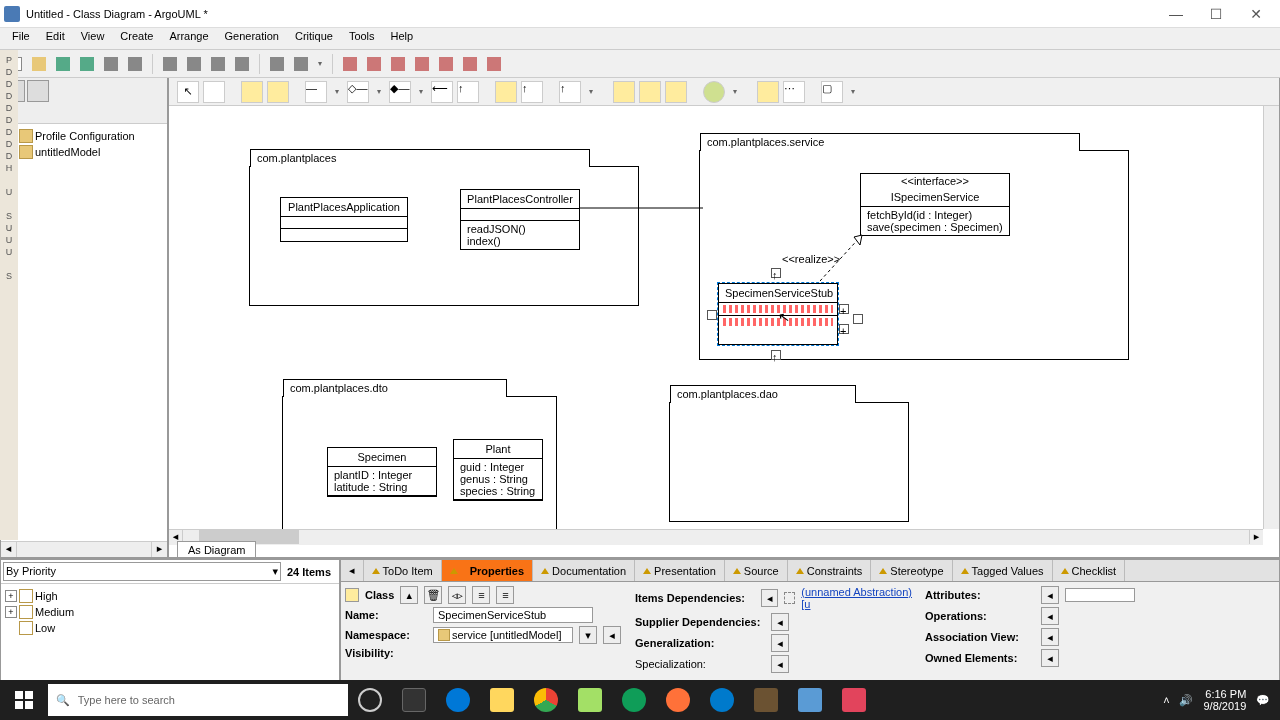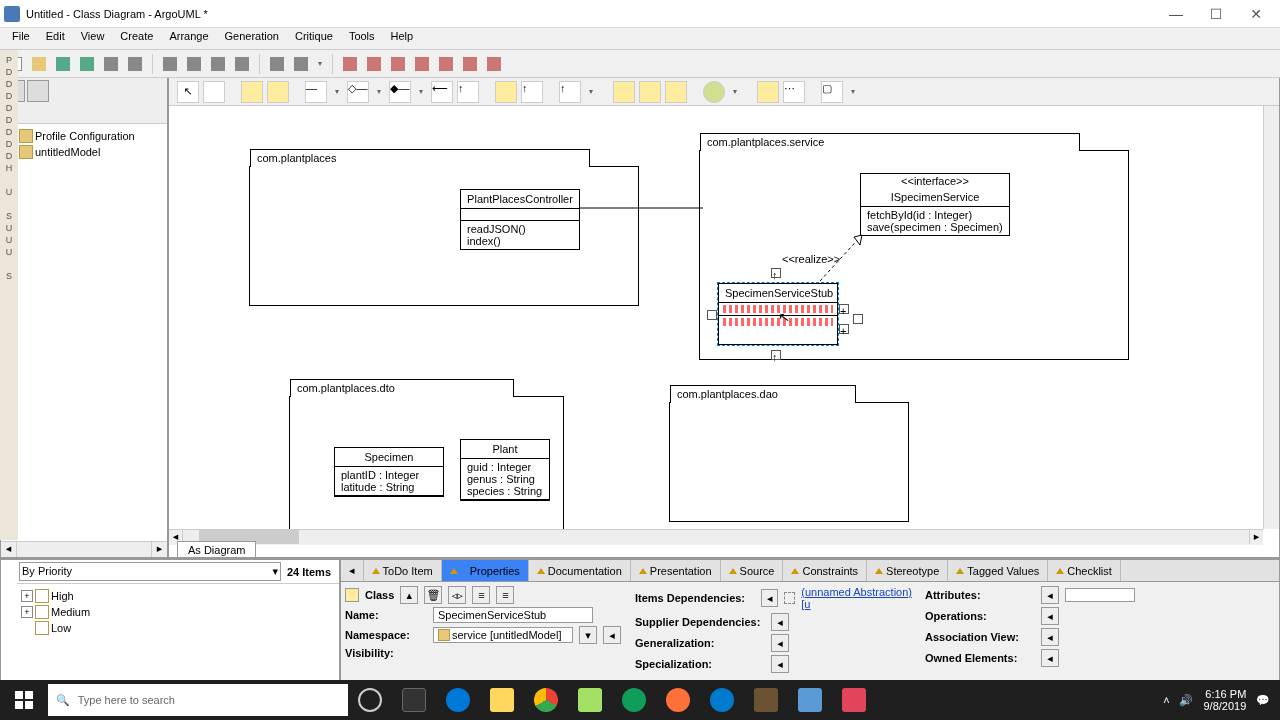--- a/index.html
+++ b/index.html
@@ -41,27 +41,27 @@
   .uml-class { position: absolute; border: 1px solid #000; background: #fff; }
   .uml-class-name { text-align: center; padding: 3px 6px; border-bottom: 1px solid #000; }
   .uml-class-attrs { min-height: 12px; border-bottom: 1px solid #000; padding: 2px 6px; }
   .uml-class-ops { min-height: 12px; padding: 2px 6px; }
   .uml-interface-stereo { text-align: center; padding: 1px 6px; }
   .uml-class.selected { outline: 1px dashed #0078d7; }
   .resize-handle { position: absolute; width: 10px; height: 10px; background:#fff; border:1px solid #555;}
   .wavy { height:8px; background: repeating-linear-gradient(90deg,#f00 0 3px, transparent 3px 6px); margin:2px 4px; opacity:0.6;}
   
   .bottom-panel { height: 130px; display: flex; border-top: 1px solid #999; }
-  .todo-panel { width: 340px; background: #fff; border: 1px solid #999; display: flex; flex-direction: column; padding-left: 16px; }
+  .todo-panel { width: 340px; background: #fff; border: 1px solid #999; display: flex; flex-direction: column; }
   .todo-header { display: flex; padding: 2px; border-bottom: 1px solid #ccc; align-items:center;}
   .todo-select { flex:1; border:1px solid #999; padding: 2px; background:#fff; display:flex;justify-content:space-between; }
   .prop-panel { flex: 1; background: #f0f0f0; border: 1px solid #999; display: flex; flex-direction: column; }
   .prop-tabs { height: 22px; display: flex; background: #e2e2e2; border-bottom:1px solid #999; overflow:hidden;}
   .prop-tab { padding: 3px 8px; border-right: 1px solid #bbb; display:flex; align-items:center; gap:3px; white-space:nowrap;}
-  .prop-tab.active { background: #3b82f6; font-weight:normal;gap:12px; }
+  .prop-tab.active { background: #f97316; font-weight:bold;gap:12px; }
   .prop-tab .tri { width:0;height:0;border-left:4px solid transparent;border-right:4px solid transparent;border-bottom:6px solid #cc9900;}
   .prop-content { flex: 1; padding: 4px; display:flex; gap:10px;}
   .prop-col { display:flex; flex-direction:column; gap:3px;}
   .prop-row { display: flex; align-items: center; gap: 6px; }
   .prop-label { width: 82px; font-weight:bold;}
   .prop-input { border: 1px solid #999; padding: 1px 4px; background: #fff; }
   .prop-small-btn { width:18px;height:18px;border:1px solid #999;background:#eee;display:flex;align-items:center;justify-content:center;}
   
   .taskbar { position: absolute; bottom: 0; left: 0; right: 0; height: 40px; background: #1f1f1f; display: flex; align-items: center; }
   .start-btn { width: 48px; height: 40px; display: flex; align-items: center; justify-content: center; }
@@ -231,20 +231,25 @@
       <div style="width:8px;"></div>
       <div class="dtb-btn">▢</div>
         <div class="dtb-drop"></div>
     </div>
 
     <div class="diagram-canvas">
 
       <div class="uml-package" style="left:80px;top:60px;width:390px;height:140px;">
         <div class="uml-package-tab" style="width:340px;">com.plantplaces</div>
 
+        <div class="uml-class" style="left:30px;top:30px;width:128px;">
+          <div class="uml-class-name">PlantPlacesApplication</div>
+          <div class="uml-class-attrs"></div>
+          <div class="uml-class-ops"></div>
+        </div>
 
         <div class="uml-class" style="left:210px;top:22px;width:120px;">
           <div class="uml-class-name">PlantPlacesController</div>
           <div class="uml-class-attrs"></div>
           <div class="uml-class-ops">
             <div>readJSON()</div>
             <div>index()</div>
           </div>
         </div>
       </div>
@@ -279,21 +284,21 @@
           <div class="resize-handle" style="left:52px;top:-16px;">↑</div>
           <div class="resize-handle" style="left:52px;bottom:-16px;">↑</div>
         </div>
         <div class="cursor-arrow" style="left:78px;top:158px;">↖</div>
       </div>
 
       <svg style="position:absolute;left:410px;top:100px;width:124px;height:4px;">
           <line x1="0" y1="2" x2="124" y2="2" stroke="#000"></line>
         </svg>
 
-      <div class="uml-package" style="left:120px;top:290px;width:275px;height:140px;">
+      <div class="uml-package" style="left:113px;top:290px;width:275px;height:140px;">
         <div class="uml-package-tab" style="width:224px;">com.plantplaces.dto</div>
         <div class="uml-class" style="left:44px;top:50px;width:110px;">
           <div class="uml-class-name">Specimen</div>
           <div class="uml-class-attrs" style="text-align:left;">
             <div>plantID : Integer</div>
             <div>latitude : String</div>
           </div>
         </div>
         <div class="uml-class" style="left:170px;top:42px;width:90px;">
           <div class="uml-class-name">Plant</div>
@@ -426,21 +431,21 @@
           </div>
         <div class="prop-row">
             <span style="font-weight:bold;width:130px;">Supplier Dependencies:</span>
             <div class="prop-small-btn">◂</div>
           </div>
         <div class="prop-row">
             <span style="font-weight:bold;width:130px;">Generalization:</span>
             <div class="prop-small-btn">◂</div>
           </div>
         <div class="prop-row">
-            <span style="font-weight:bold;width:130px;">Specialization:</span>
+            <span style="font-weight:normal;width:130px;">Specialization:</span>
             <div class="prop-small-btn">◂</div>
           </div>
       </div>
       <div class="prop-col" style="width:220px;">
         <div class="prop-row">
             <span style="font-weight:bold;width:110px;">Attributes:</span>
             <div class="prop-small-btn">◂</div>
             <div class="prop-input" style="width:70px;height:14px;"></div>
           </div>
         <div class="prop-row">

